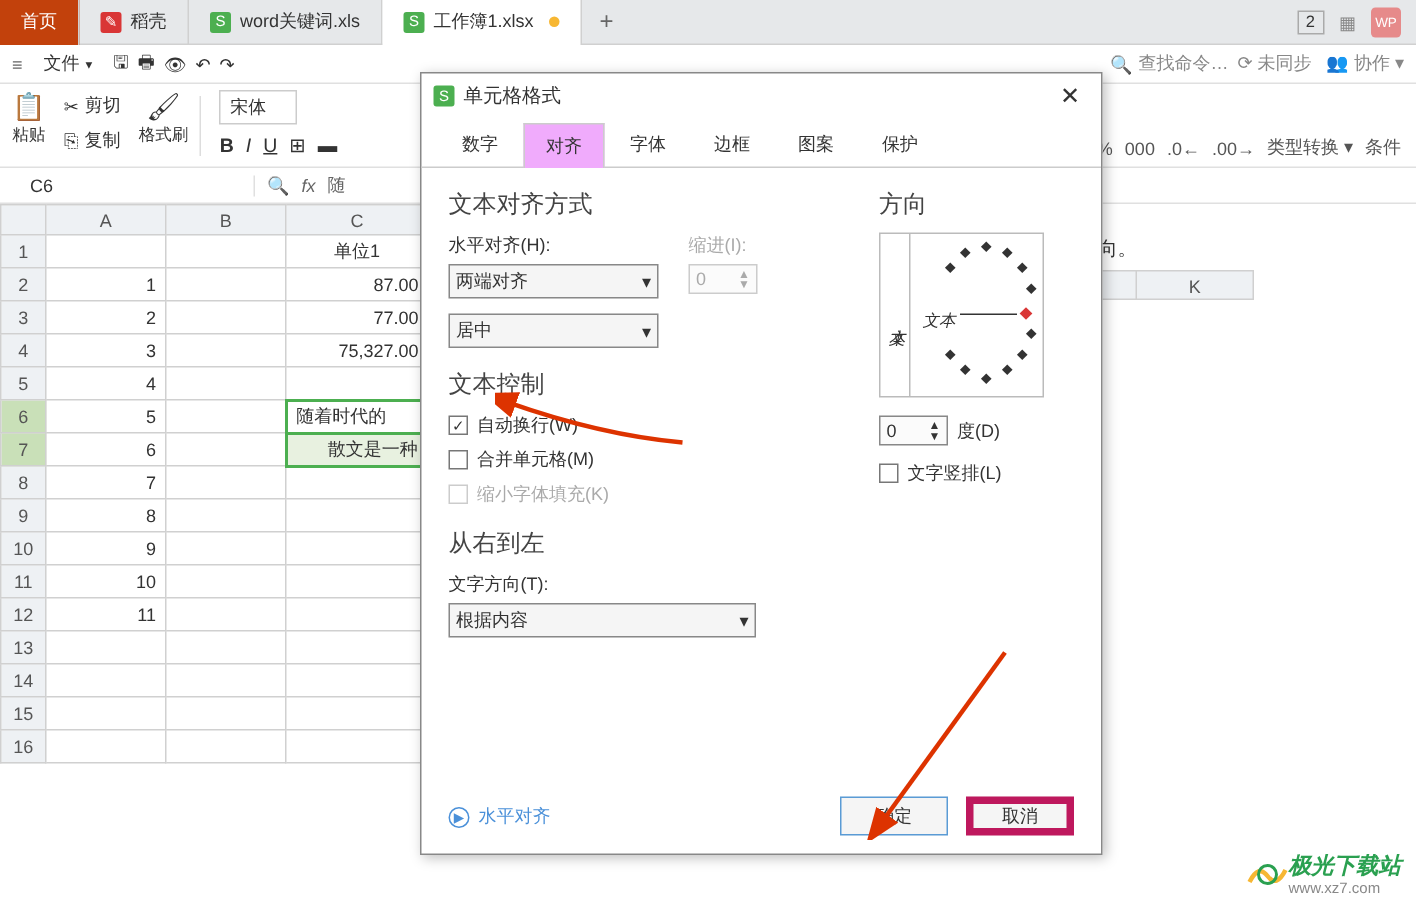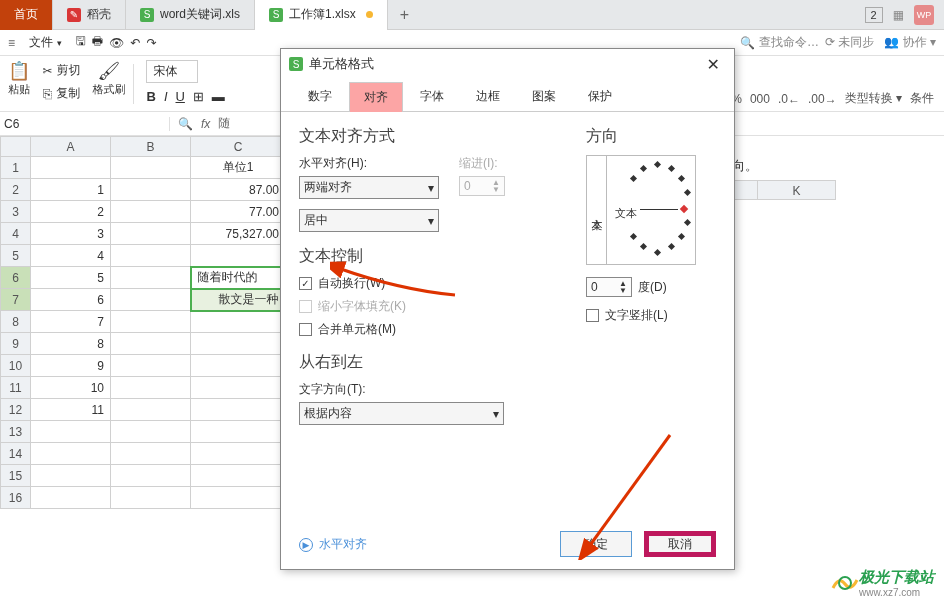--- a/index.html
+++ b/index.html
@@ -30,21 +30,21 @@
 .tool-group { display: flex; flex-direction: column; align-items: center; gap: 2px; padding: 0 4px; }
 .tool-btn { display: flex; align-items: center; gap: 4px; padding: 2px 4px; font-size: 12px; }
 .tool-big { display: flex; flex-direction: column; align-items: center; font-size: 11px; }
 .tool-sep { width: 1px; height: 40px; background: #ddd; margin: 4px 4px; }
 .font-select { border: 1px solid #ccc; padding: 2px 20px 2px 6px; font-size: 12px; background: #fff; }
 .font-row { display: flex; gap: 8px; margin-top: 4px; }
 .font-icon { font-family: "Times New Roman"; font-size: 13px; }
 
 
 .formula-bar { display: flex; align-items: center; height: 24px; border-bottom: 1px solid #e0e0e0; }
-.cell-ref { width: 170px; padding: 0 4px; border-right: 1px solid #e0e0e0; }
+.cell-ref { width: 170px; padding: 0 20px; border-right: 1px solid #e0e0e0; }
 .fx-area { display: flex; align-items: center; gap: 8px; padding: 0 8px; color: #666; }
 
 
 .grid-area { position: relative; }
 .grid { border-collapse: collapse; }
 .grid th, .grid td { border: 1px solid #d0d0d0; font-weight: normal; font-size: 12px; }
 .grid .colhead { background: #eef1f4; height: 20px; text-align: center; min-width: 80px; color: #555; }
 .grid .corner { width: 30px; background: #eef1f4; }
 .grid .rowhead { background: #eef1f4; width: 30px; text-align: center; color: #555; height: 22px; }
 .grid .rowhead.sel { background: #c9e0b8; }
@@ -57,39 +57,39 @@
 
 .right-text { position: absolute; top: 157px; left: 732px; font-size: 13px; }
 
 
 .dialog { position: absolute; left: 280px; top: 48px; width: 455px; height: 522px; background: #fff; border: 1px solid #888; box-shadow: 2px 2px 8px rgba(0,0,0,0.25); }
 .dialog-title { display: flex; align-items: center; height: 30px; padding: 0 8px; font-size: 13px; }
 .dialog-title .tab-icon { margin-right: 6px; }
 .dialog-close { margin-left: auto; font-size: 16px; cursor: pointer; padding: 2px 6px; }
 .dialog-tabs { display: flex; padding: 2px 12px 0; border-bottom: 1px solid #ccc; gap: 2px; }
 .dialog-tab { padding: 6px 14px; border: 1px solid transparent; border-bottom: none; cursor: pointer; font-size: 12px; }
-.dialog-tab.active { border-color: #ccc; background: #fca5a5; position: relative; top: 1px; }
+.dialog-tab.active { border-color: #ccc; background: #f0abfc; position: relative; top: 1px; }
 .dialog-body { padding: 14px 18px; display: flex; gap: 30px; }
 .dialog-left { flex: 1; }
 .dialog-right { width: 130px; }
 .group-label { font-size: 16px; color: #444; margin-bottom: 8px; }
 .field-row { margin-bottom: 10px; }
 .field-label { font-size: 12px; margin-bottom: 4px; display: block; }
 .field-label.disabled { color: #aaa; }
 .select { width: 140px; border: 1px solid #888; padding: 2px 4px; font-size: 12px; background: #f5f5f5; display: inline-flex; justify-content: space-between; align-items: center; }
 .select.wide { width: 205px; }
 .spin { width: 46px; border: 1px solid #888; padding: 2px 4px; font-size: 12px; background: #fbfbfb; display: inline-flex; justify-content: space-between; align-items: center; }
 .spin.disabled { color: #aaa; border-color: #ccc; }
 .check-row { display: flex; align-items: center; gap: 6px; margin: 6px 0; font-size: 12px; }
 .check-row.disabled { color: #aaa; }
 .checkbox { width: 13px; height: 13px; border: 1px solid #777; display: inline-flex; align-items: center; justify-content: center; font-size: 10px; }
 .checkbox.disabled { border-color: #ccc; }
 
 
-.orient-box { border: 1px solid #bbb; width: 110px; height: 110px; display: flex; }
+.orient-box { border: 1px solid #bbb; width: 110px; height: 110px; display: flex; font-style: italic; }
 .orient-vert { width: 20px; border-right: 1px solid #bbb; display: flex; flex-direction: column; align-items: center; justify-content: center; font-size: 11px; }
 .orient-main { flex: 1; position: relative; }
 .orient-dots { position: absolute; inset: 6px; }
 .dot { position: absolute; width: 5px; height: 5px; background: #333; transform: rotate(45deg); }
 .orient-text { position: absolute; left: 8px; top: 50px; font-size: 11px; }
 .orient-line { position: absolute; left: 33px; top: 53px; width: 38px; height: 1px; background: #333; }
 .orient-red { position: absolute; right: 8px; top: 50px; width: 6px; height: 6px; background: #d93636; transform: rotate(45deg); }
 
 .degree-row { display: flex; align-items: center; gap: 6px; margin-top: 12px; font-size: 12px; }
 
@@ -382,27 +382,27 @@
             <span>居中</span>
             <span>▾</span>
           </div>
       </div>
 
       <div class="group-label" style="margin-top:14px;">文本控制</div>
       <div class="check-row">
         <span class="checkbox">✓</span>
         <span>自动换行(W)</span>
       </div>
+      <div class="check-row">
+        <span class="checkbox"></span>
+        <span>合并单元格(M)</span>
+      </div>
       <div class="check-row disabled">
         <span class="checkbox disabled"></span>
         <span>缩小字体填充(K)</span>
-      </div>
-      <div class="check-row">
-        <span class="checkbox"></span>
-        <span>合并单元格(M)</span>
       </div>
 
       <div class="group-label" style="margin-top:14px;">从右到左</div>
       <div class="field-row">
         <span class="field-label">文字方向(T):</span>
         <div class="select wide">
             <span>根据内容</span>
             <span>▾</span>
           </div>
       </div>

